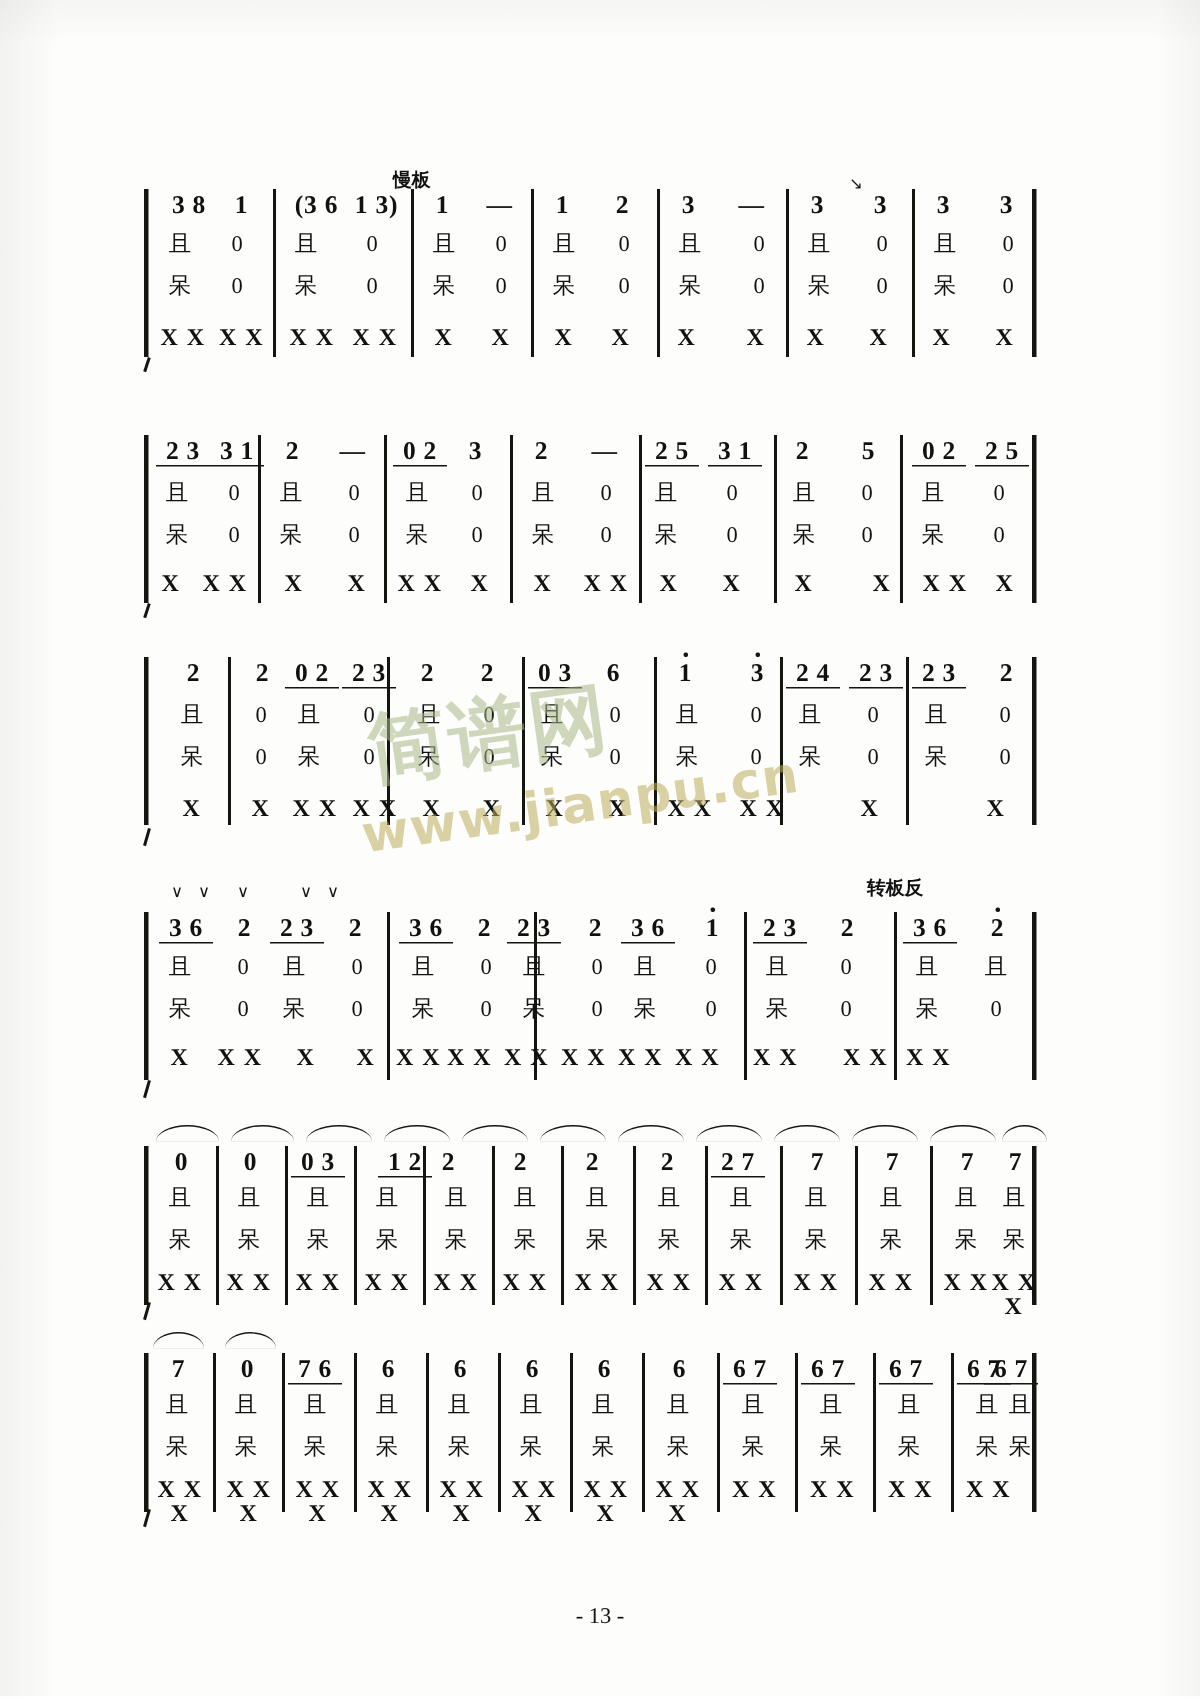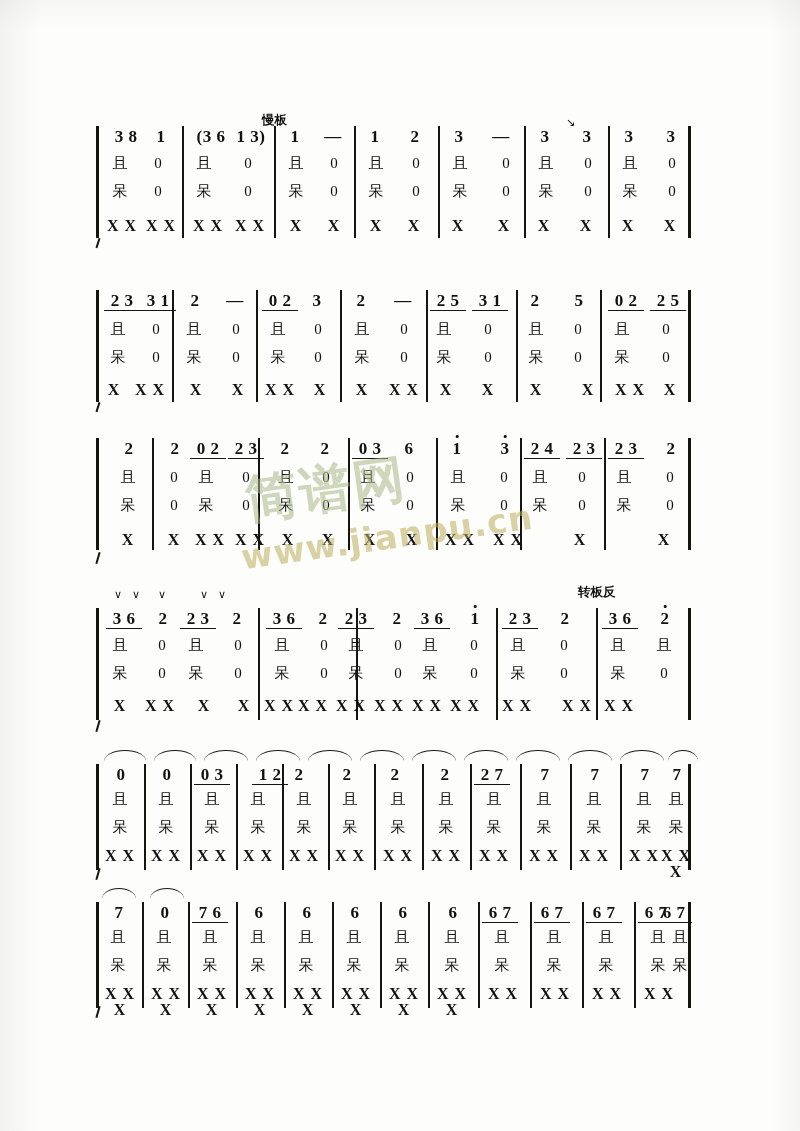--- a/index.html
+++ b/index.html
@@ -600,14 +600,15 @@
     <span class="cell perc" style="left:442px;top:98px;width:34px;">X X</span>
     <span class="cell perc" style="left:494px;top:98px;width:34px;">X X</span>
     <span class="cell perc" style="left:546px;top:98px;width:34px;">X X</span>
   </div>
 
   <div class="watermark">
     <div class="wm-cn">简谱网</div>
     <div class="wm-url">www.jianpu.cn</div>
   </div>
 
+  <div class="pagenum" style="top:1070px;">- 13 -</div>
 
 </div>
 
 </body></html>

